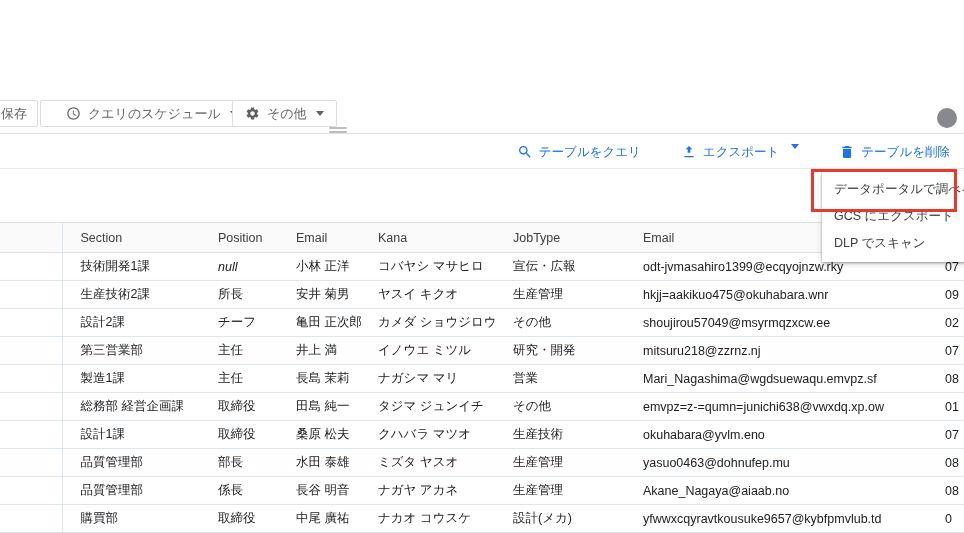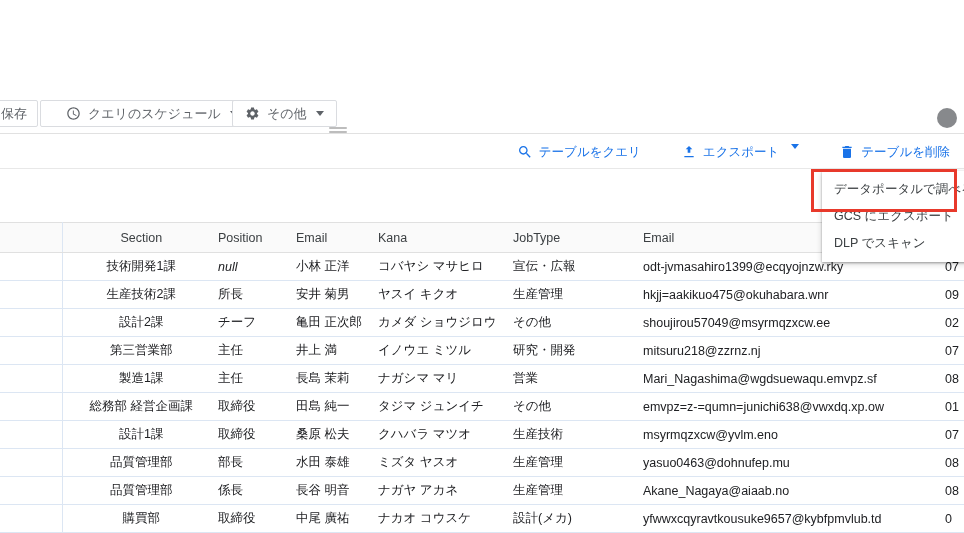--- a/index.html
+++ b/index.html
@@ -63,21 +63,21 @@
   .results-wrap{position:absolute;top:222px;left:0;width:964px;overflow:hidden;}
   table.results{border-collapse:collapse;table-layout:fixed;width:1010px;}
   table.results th{
     height:30px;background:#fafafa;border-top:1px solid #e0e0e0;border-bottom:1px solid #e0e0e0;
     font-weight:500;color:#3c4043;text-align:left;font-size:12.5px;padding:0 8px;white-space:nowrap;
   }
   table.results td{
     height:28px;border-bottom:1px solid #dce6f3;font-size:12.5px;color:#202124;
     padding:0 8px;white-space:nowrap;overflow:hidden;
   }
-  table.results th:nth-child(2),table.results td:nth-child(2){padding-left:18px;text-align:center;}
+  table.results th:nth-child(2),table.results td:nth-child(2){padding-left:18px;}
   table.results th:first-child,table.results td:first-child{border-right:1px solid #dce6f3;}
   table.results td:last-child{padding-left:20px;}
   .null-value{font-style:italic;color:#9aa0a6;}
 </style>
 </head>
 <body>
 
 <div class="stage">
 
   <div class="tb-btn" id="save-btn">
@@ -233,21 +233,21 @@
             <td>emvpz=z-=qumn=junichi638@vwxdq.xp.ow</td>
             <td>01</td>
           </tr>
           <tr>
             <td></td>
             <td>設計1課</td>
             <td>取締役</td>
             <td>桑原 松夫</td>
             <td>クハバラ マツオ</td>
             <td>生産技術</td>
-            <td>msyrmqzxcw@yvlm.eno</td>
+            <td>okuhabara@yvlm.eno</td>
             <td>07</td>
           </tr>
           <tr>
             <td></td>
             <td>品質管理部</td>
             <td>部長</td>
             <td>水田 泰雄</td>
             <td>ミズタ ヤスオ</td>
             <td>生産管理</td>
             <td>yasuo0463@dohnufep.mu</td>

